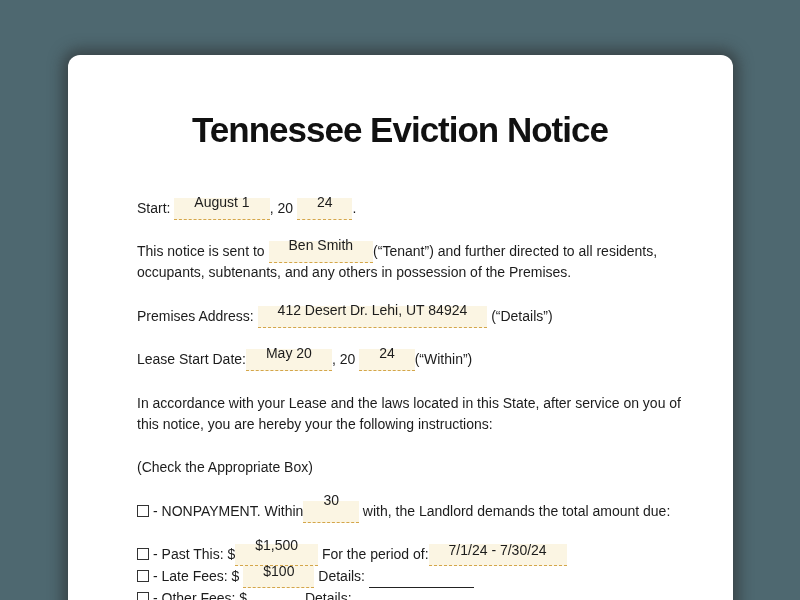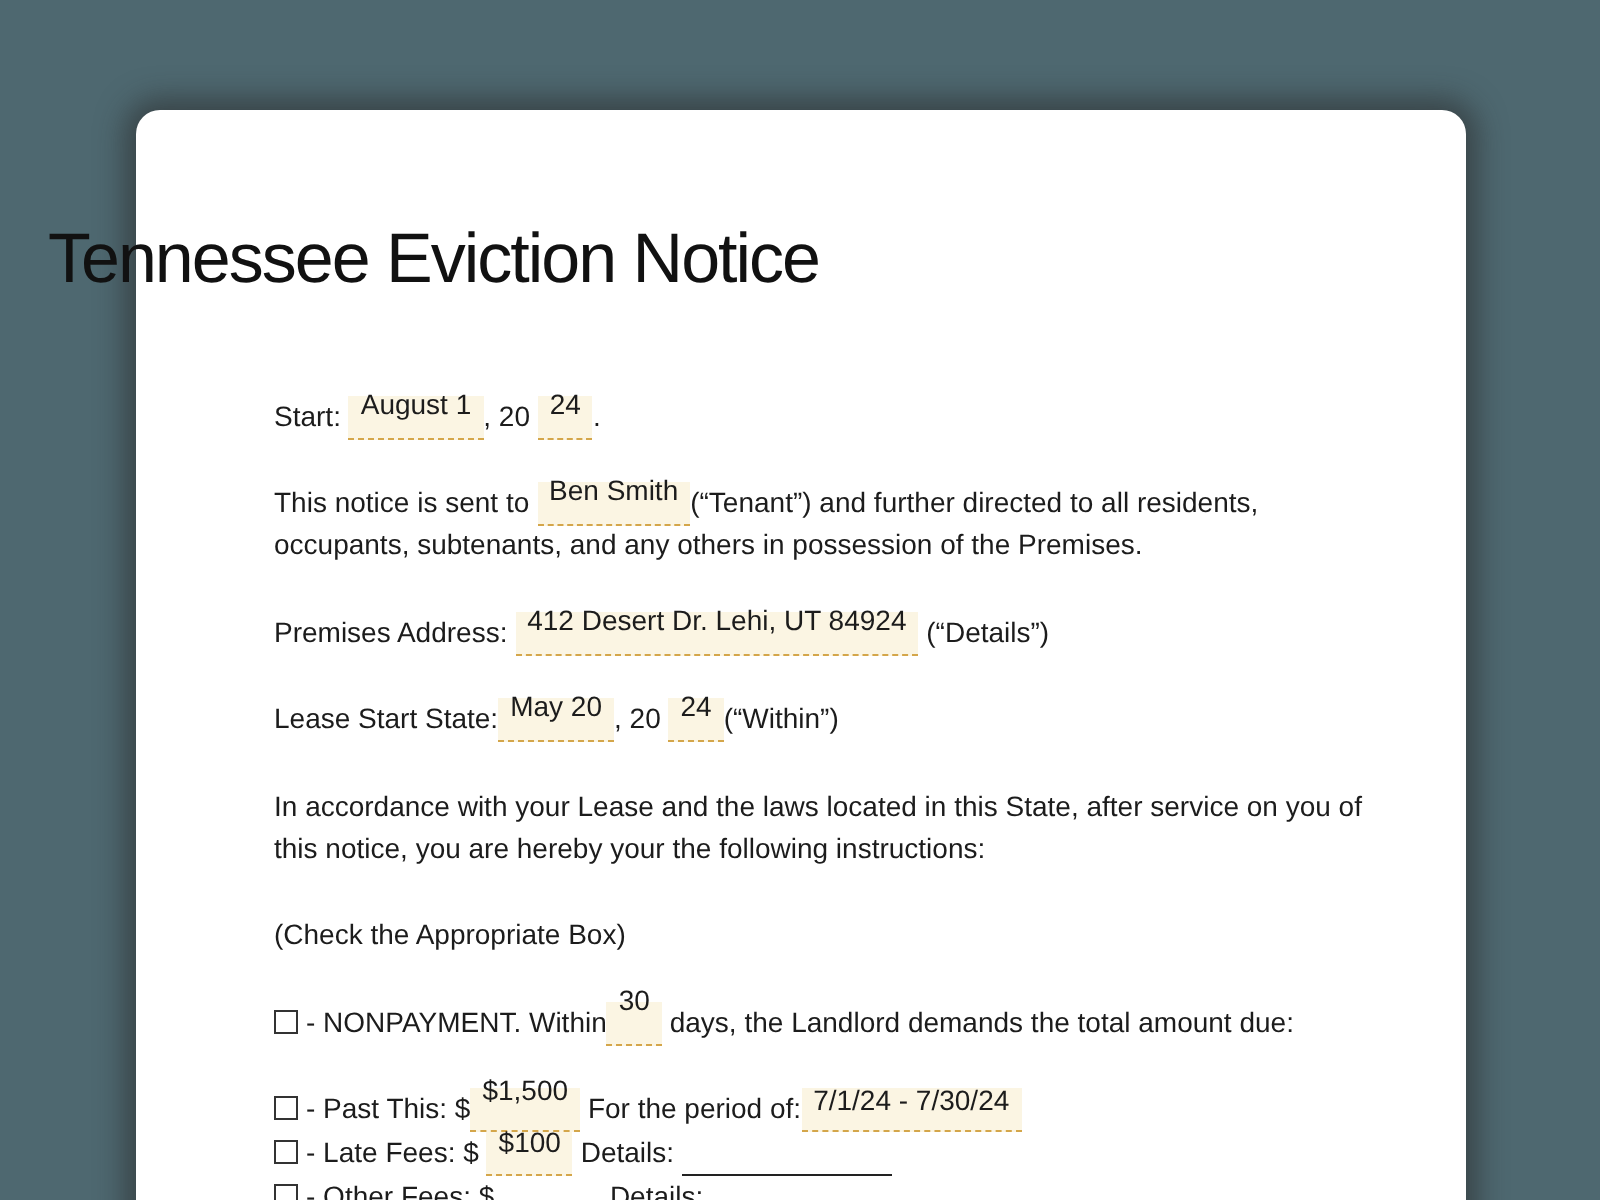--- a/index.html
+++ b/index.html
@@ -9,31 +9,30 @@
     font-family:"Liberation Sans", sans-serif;
     position:relative;
   }
   .page {
     position:absolute; left:68px; top:55px; width:665px; height:600px;
     background:#ffffff; border-radius:12px 12px 0 0;
     box-shadow:0 0 14px 6px rgba(40,40,40,0.55);
   }
   .title {
     position:absolute; left:0; right:0; top:110px;
-    text-align:left; font-weight:normal; font-size:35px; color:#111;
+    text-align:center; font-weight:bold; font-size:35px; color:#111;
     letter-spacing:-1px;
-    margin-left:24px;
   }
   .line {
     position:absolute; left:137px; font-size:14px; color:#1c1c1c;
     white-space:nowrap; line-height:21px;
   }
   .field {
     display:inline-block; position:relative;
-    background:#fbf5e3; padding:0 6px;
+    background:#fbf5e3; padding:0 20px;
     border-bottom:1.5px dashed #d4a64a;
     vertical-align:baseline;
   }
   .field .v { position:relative; top:-6px; }
   .rule { display:inline-block; border-bottom:1px solid #222; }
   .box { display:inline-block; width:10px; height:10px; border:1px solid #333; margin-right:4px; vertical-align:-1px; }
 </style>
 </head>
 <body>
 
@@ -53,32 +52,32 @@
 </div>
 <div class="line" style="top:262px">occupants, subtenants, and any others in possession of the Premises.</div>
 
 <div class="line" style="top:306px">
   <span>Premises Address:</span>
   <span class="field"><span class="v">412 Desert Dr. Lehi, UT 84924</span></span>
   <span>(“Details”)</span>
 </div>
 
 <div class="line" style="top:349px">
-  <span>Lease Start State:</span><span class="field"><span class="v">May 20</span></span><span>, 20</span>
+  <span>Lease Start Date:</span><span class="field"><span class="v">May 20</span></span><span>, 20</span>
   <span class="field"><span class="v">24</span></span><span>(“Within”)</span>
 </div>
 
 <div class="line" style="top:393px">In accordance with your Lease and the laws located in this State, after service on you of</div>
 <div class="line" style="top:414px">this notice, you are hereby your the following instructions:</div>
 
 <div class="line" style="top:457px">(Check the Appropriate Box)</div>
 
 <div class="line" style="top:501px">
   <span class="box"></span><span>- NONPAYMENT. Within</span><span class="field"><span class="v" style="top:-11px">30</span></span>
-  <span>days, the Landlord demands the total amount due:</span>
+  <span>with, the Landlord demands the total amount due:</span>
 </div>
 
 <div class="line" style="top:544px">
   <span class="box"></span><span>- Past This: $</span><span class="field"><span class="v" style="top:-9px">$1,500</span></span>
   <span>For the period of:</span><span class="field"><span class="v" style="top:-4px">7/1/24 - 7/30/24</span></span>
 </div>
 
 <div class="line" style="top:566px">
   <span class="box"></span><span>- Late Fees: $</span>
   <span class="field"><span class="v" style="top:-5px">$100</span></span>

